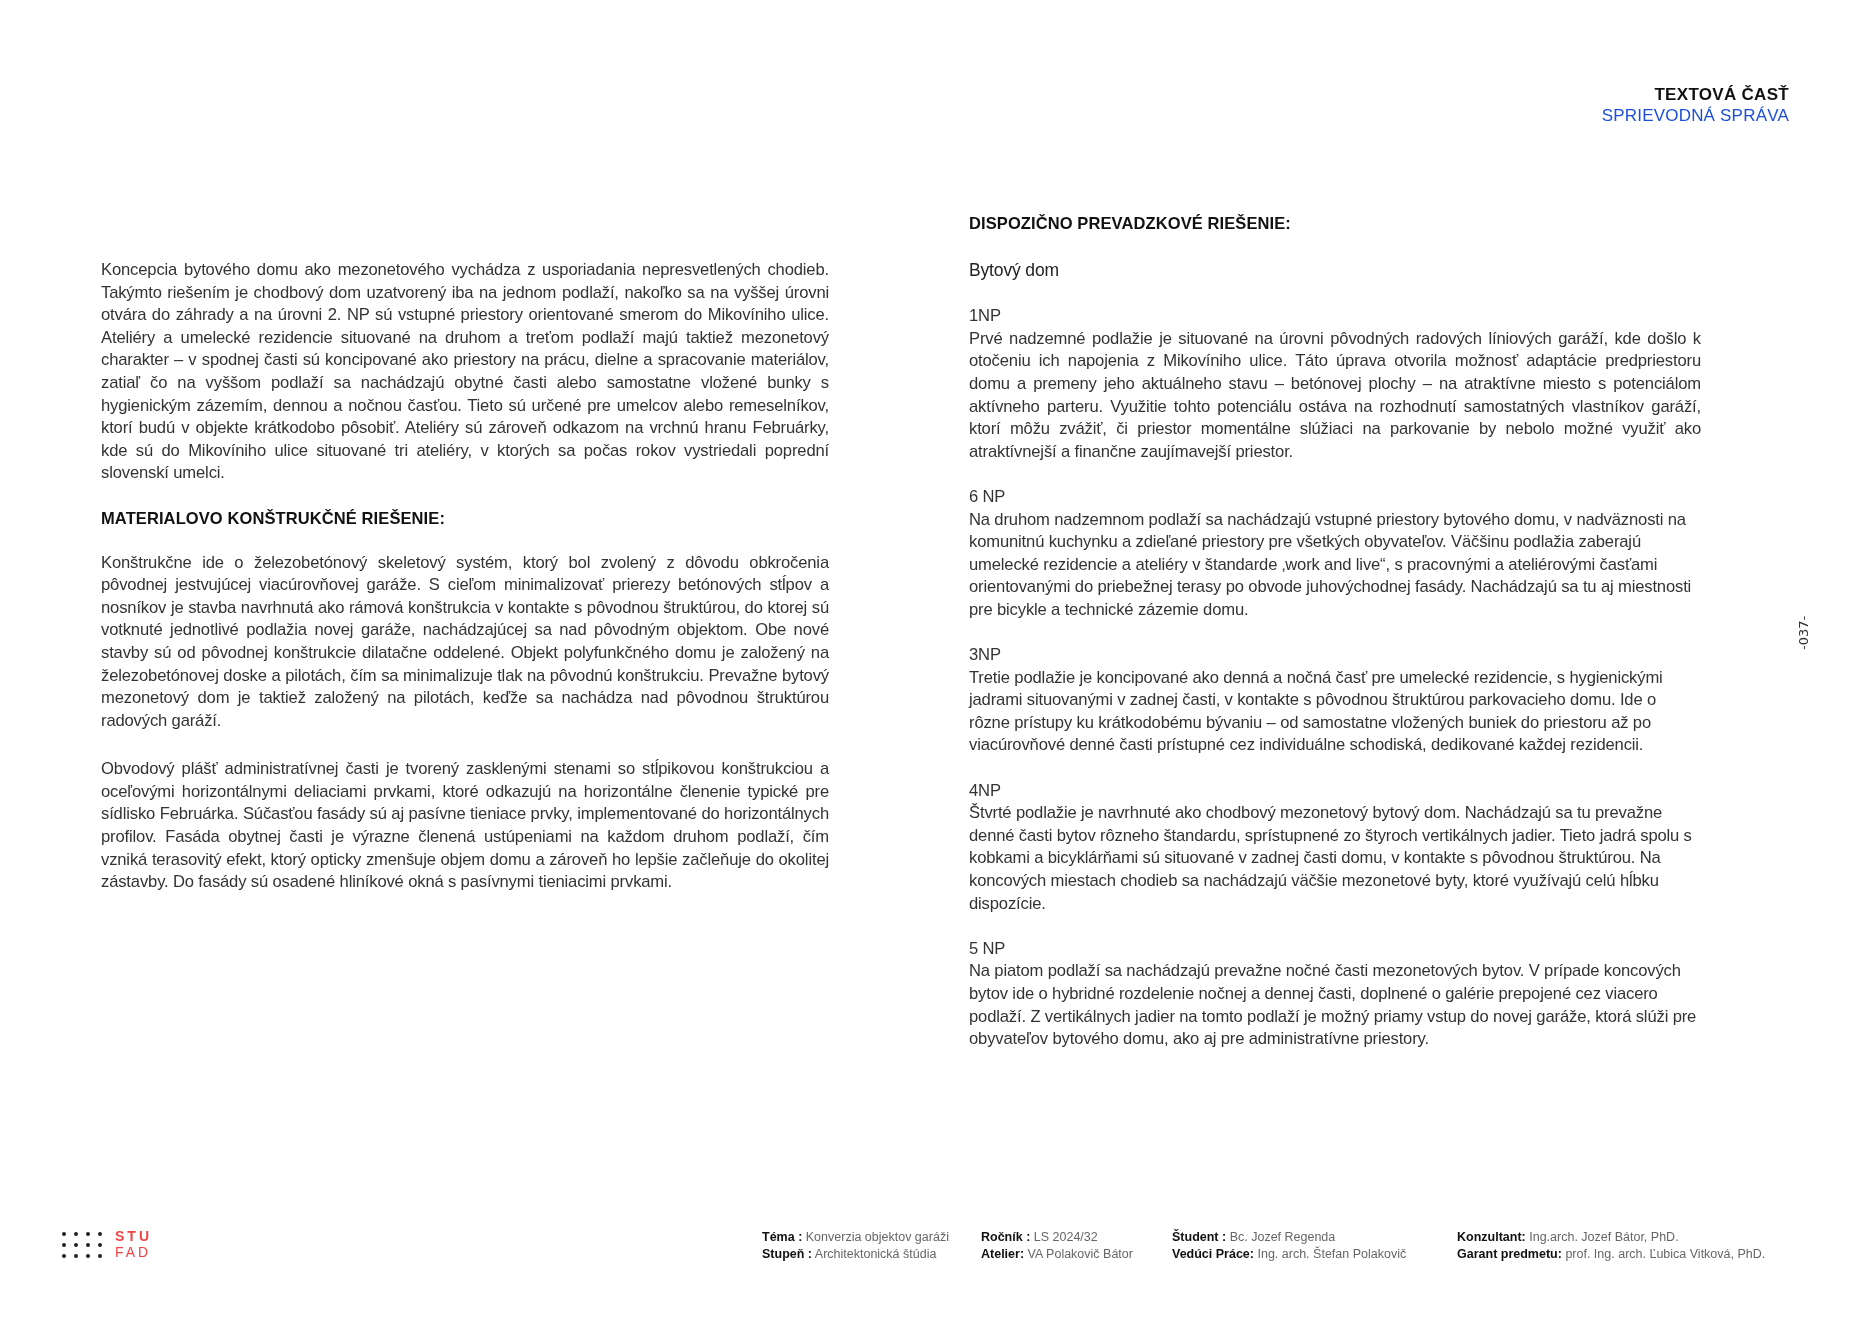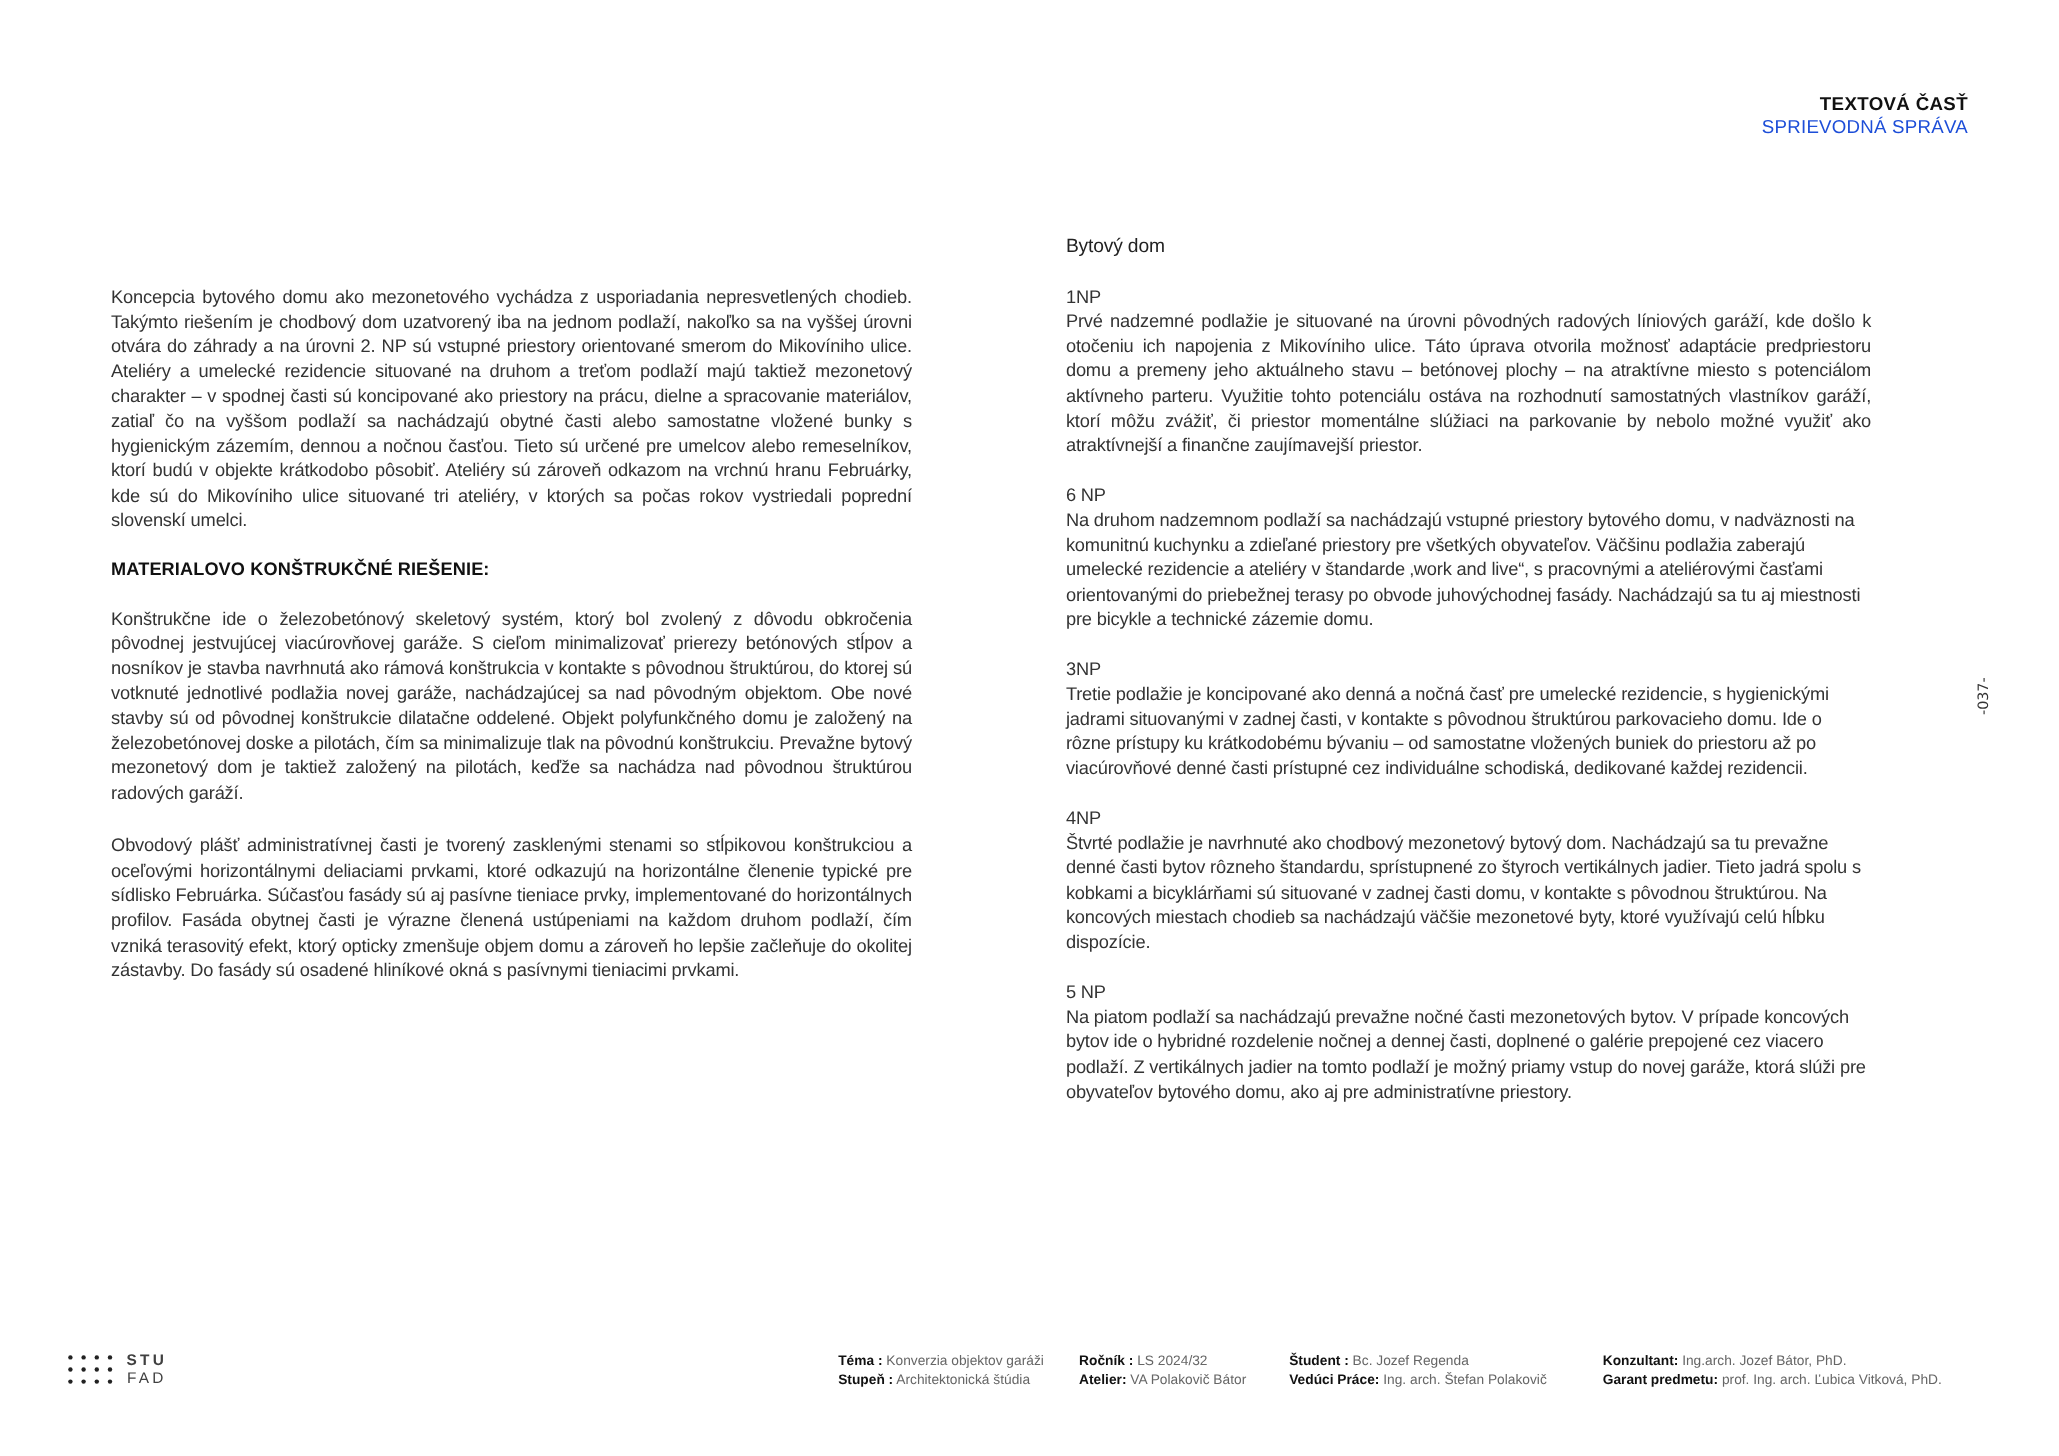--- a/index.html
+++ b/index.html
@@ -42,21 +42,21 @@
   }
   .footer {
     position: absolute; left: 0; top: 1229px; width: 1872px; height: 40px;
     font-size: 12.5px; line-height: 17px; color: #555;
   }
   .logo { position: absolute; left: 62px; top: 1px; width: 100px; height: 36px; }
   .dots { position: absolute; left: 0; top: 2px; display: grid;
           grid-template-columns: repeat(4, 5px); grid-auto-rows: 5px; column-gap: 7px; row-gap: 6px; }
   .dot { width: 4px; height: 4px; border-radius: 50%; background: #222; }
   .logo-text { position: absolute; left: 53px; top: -2px; font-size: 14px; line-height: 16px;
-               letter-spacing: 3px; color: #404040; text-align: center; }
+               letter-spacing: 3px; color: #ef4444; }
   .logo-stu { font-weight: 700; }
   .logo-fad { font-weight: 400; }
   .fblock { position: absolute; top: 0; white-space: nowrap; }
   .fblock .row { display: block; }
   .flabel { font-weight: 700; color: #111; }
   .fval { color: #666; }
 </style>
 </head>
 <body>
 
@@ -66,20 +66,21 @@
 </div>
 
 <div class="col left">
   <p class="para">Koncepcia bytového domu ako mezonetového vychádza z usporiadania nepresvetlených chodieb. Takýmto riešením je chodbový dom uzatvorený iba na jednom podlaží, nakoľko sa na vyššej úrovni otvára do záhrady a na úrovni 2. NP sú vstupné priestory orientované smerom do Mikovíniho ulice. Ateliéry a umelecké rezidencie situované na druhom a treťom podlaží majú taktiež mezonetový charakter – v spodnej časti sú koncipované ako priestory na prácu, dielne a spracovanie materiálov, zatiaľ čo na vyššom podlaží sa nachádzajú obytné časti alebo samostatne vložené bunky s hygienickým zázemím, dennou a nočnou časťou. Tieto sú určené pre umelcov alebo remeselníkov, ktorí budú v objekte krátkodobo pôsobiť. Ateliéry sú zároveň odkazom na vrchnú hranu Februárky, kde sú do Mikovíniho ulice situované tri ateliéry, v ktorých sa počas rokov vystriedali poprední slovenskí umelci.</p>
   <div class="section-heading">MATERIALOVO KONŠTRUKČNÉ RIEŠENIE:</div>
   <p class="para">Konštrukčne ide o železobetónový skeletový systém, ktorý bol zvolený z dôvodu obkročenia pôvodnej jestvujúcej viacúrovňovej garáže. S cieľom minimalizovať prierezy betónových stĺpov a nosníkov je stavba navrhnutá ako rámová konštrukcia v kontakte s pôvodnou štruktúrou, do ktorej sú votknuté jednotlivé podlažia novej garáže, nachádzajúcej sa nad pôvodným objektom. Obe nové stavby sú od pôvodnej konštrukcie dilatačne oddelené. Objekt polyfunkčného domu je založený na železobetónovej doske a pilotách, čím sa minimalizuje tlak na pôvodnú konštrukciu. Prevažne bytový mezonetový dom je taktiež založený na pilotách, keďže sa nachádza nad pôvodnou štruktúrou radových garáží.</p>
   <p class="para">Obvodový plášť administratívnej časti je tvorený zasklenými stenami so stĺpikovou konštrukciou a oceľovými horizontálnymi deliaciami prvkami, ktoré odkazujú na horizontálne členenie typické pre sídlisko Februárka. Súčasťou fasády sú aj pasívne tieniace prvky, implementované do horizontálnych profilov. Fasáda obytnej časti je výrazne členená ustúpeniami na každom druhom podlaží, čím vzniká terasovitý efekt, ktorý opticky zmenšuje objem domu a zároveň ho lepšie začleňuje do okolitej zástavby. Do fasády sú osadené hliníkové okná s pasívnymi tieniacimi prvkami.</p>
 </div>
 
 <div class="col right">
+  <div class="section-heading">DISPOZIČNO PREVADZKOVÉ RIEŠENIE:</div>
   <div class="subheading">Bytový dom</div>
 
   <div class="floor">
     <span class="floor-label">1NP</span>
     <p class="floor-text" style="text-align:justify">Prvé nadzemné podlažie je situované na úrovni pôvodných radových líniových garáží, kde došlo k otočeniu ich napojenia z Mikovíniho ulice. Táto úprava otvorila možnosť adaptácie predpriestoru domu a premeny jeho aktuálneho stavu – betónovej plochy – na atraktívne miesto s potenciálom aktívneho parteru. Využitie tohto potenciálu ostáva na rozhodnutí samostatných vlastníkov garáží, ktorí môžu zvážiť, či priestor momentálne slúžiaci na parkovanie by nebolo možné využiť ako atraktívnejší a finančne zaujímavejší priestor.</p>
   </div>
   <div class="floor">
     <span class="floor-label">6 NP</span>
     <p class="floor-text">Na druhom nadzemnom podlaží sa nachádzajú vstupné priestory bytového domu, v nadväznosti na komunitnú kuchynku a zdieľané priestory pre všetkých obyvateľov. Väčšinu podlažia zaberajú umelecké rezidencie a ateliéry v štandarde ‚work and live“, s pracovnými a ateliérovými časťami orientovanými do priebežnej terasy po obvode juhovýchodnej fasády. Nachádzajú sa tu aj miestnosti pre bicykle a technické zázemie domu.</p>
   </div>

